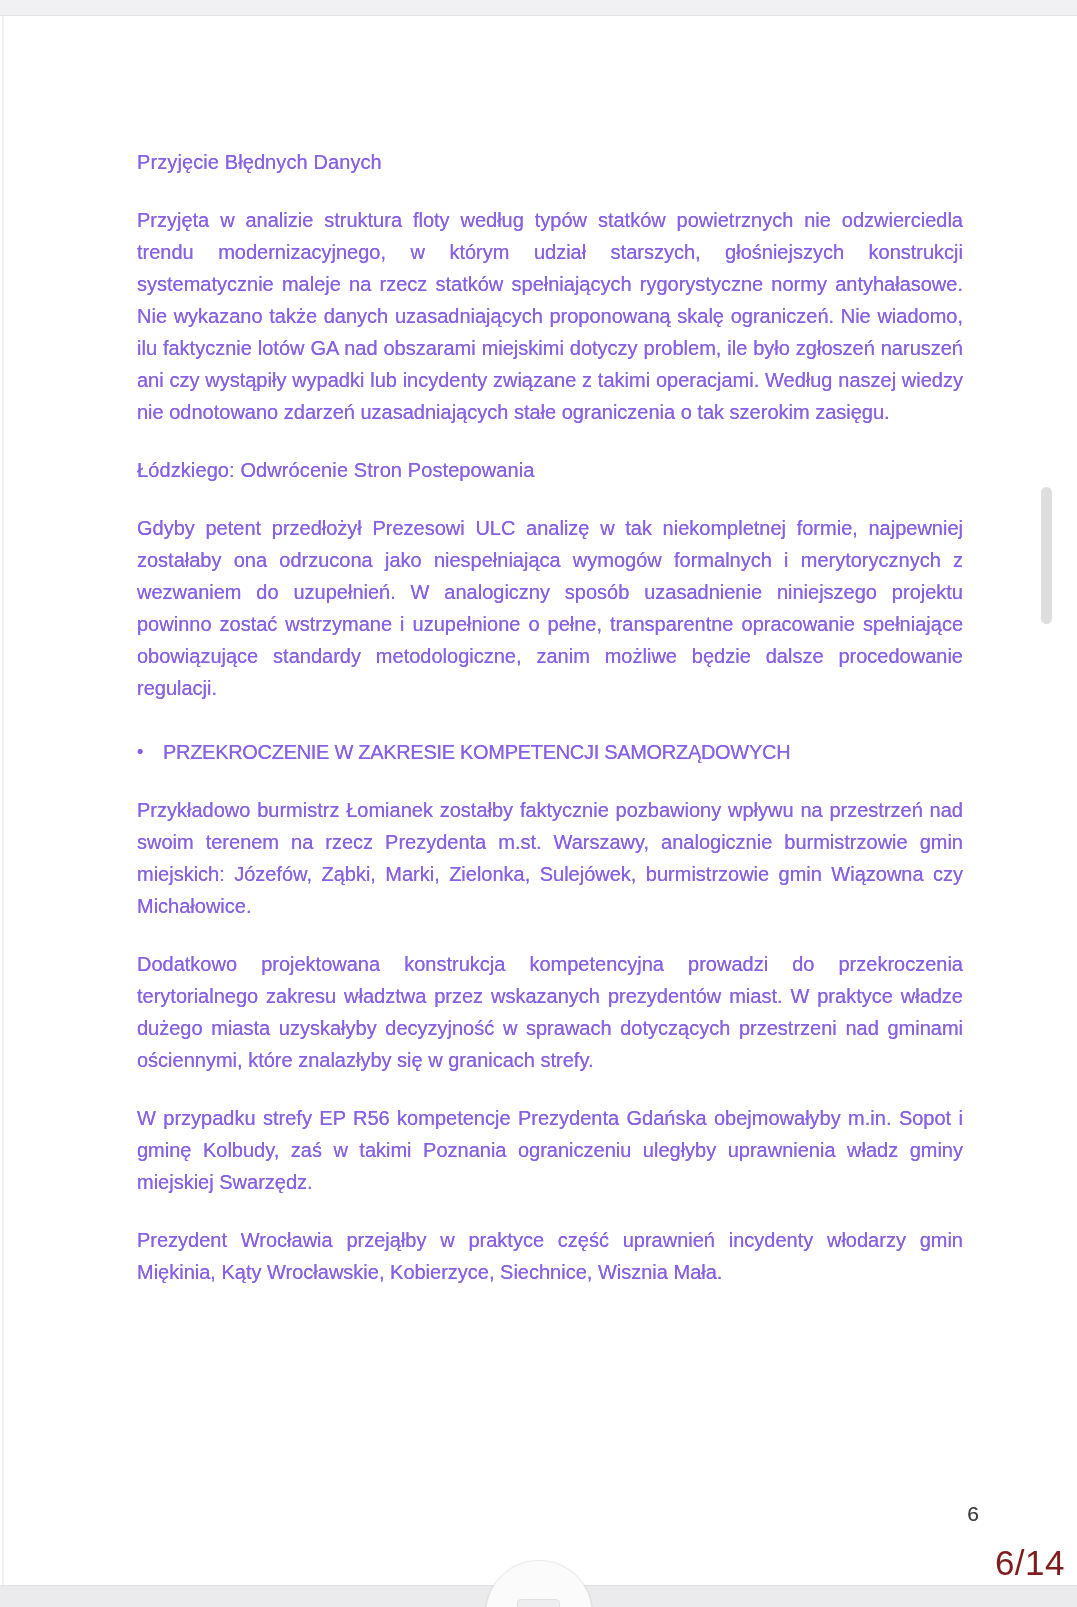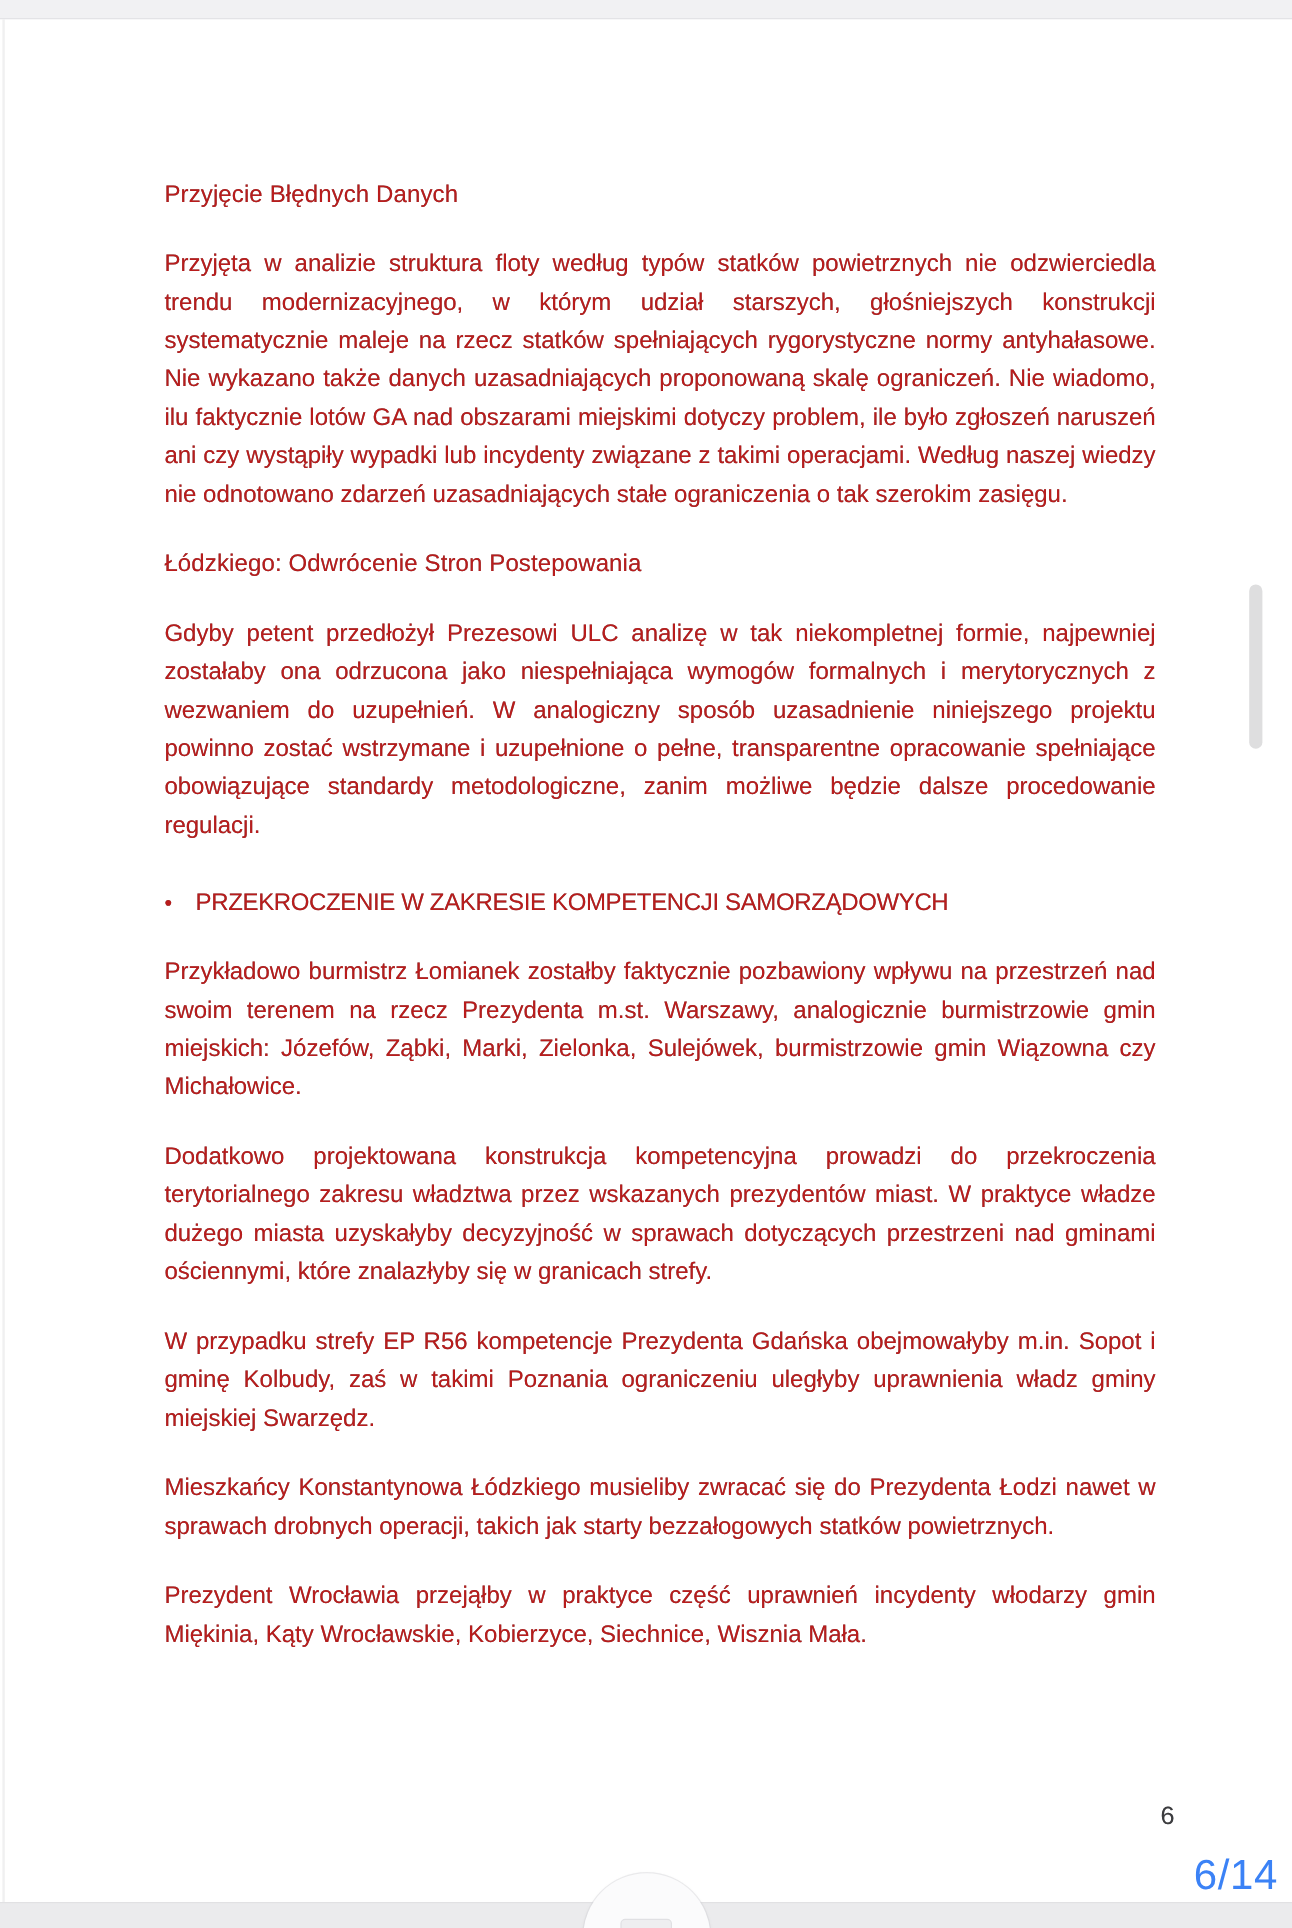--- a/index.html
+++ b/index.html
@@ -18,21 +18,21 @@
   }
   
   .page-edge{
     position:absolute;left:2px;top:16px;bottom:0;width:2px;
     background:#f0f0f1;
   }
 
   
   .doc{
     position:absolute;left:137px;top:146px;width:826px;
-    color:#b91c1c;
+    color:#8b5cf6;
     font-size:20px;line-height:32px;
     text-shadow:0 0 0.5px rgba(20,20,20,0.55);
   }
   .doc .block{margin:0 0 26px 0;}
   .doc .heading{
     text-align:left;
     letter-spacing:0.1px;
   }
   .doc .paragraph{
     text-align:justify;
@@ -52,21 +52,21 @@
   .page-number{
     position:absolute;left:958px;top:1502px;width:30px;
     font-size:21px;color:#3c3c3f;text-align:center;
     text-shadow:0 0 0.4px rgba(20,20,20,0.4);
   }
 
   
   .page-indicator{
     position:absolute;right:12px;top:1544px;
     font-size:35px;line-height:38px;
-    color:#3b82f6;
+    color:#7f1d1d;
     letter-spacing:0.5px;
   }
 
   
   .scrollbar-thumb{
     position:absolute;right:25px;top:487px;
     width:11px;height:137px;border-radius:6px;
     background:#dededf;
   }
 
@@ -100,21 +100,20 @@
     <div class="block paragraph">Przyjęta w analizie struktura floty według typów statków powietrznych nie odzwierciedla trendu modernizacyjnego, w którym udział starszych, głośniejszych konstrukcji systematycznie maleje na rzecz statków spełniających rygorystyczne normy antyhałasowe. Nie wykazano także danych uzasadniających proponowaną skalę ograniczeń. Nie wiadomo, ilu faktycznie lotów GA nad obszarami miejskimi dotyczy problem, ile było zgłoszeń naruszeń ani czy wystąpiły wypadki lub incydenty związane z takimi operacjami. Według naszej wiedzy nie odnotowano zdarzeń uzasadniających stałe ograniczenia o tak szerokim zasięgu.</div>
     <div class="block heading">Łódzkiego: Odwrócenie Stron Postepowania</div>
     <div class="block paragraph">Gdyby petent przedłożył Prezesowi ULC analizę w tak niekompletnej formie, najpewniej zostałaby ona odrzucona jako niespełniająca wymogów formalnych i merytorycznych z wezwaniem do uzupełnień. W analogiczny sposób uzasadnienie niniejszego projektu powinno zostać wstrzymane i uzupełnione o pełne, transparentne opracowanie spełniające obowiązujące standardy metodologiczne, zanim możliwe będzie dalsze procedowanie regulacji.</div>
     <div class="block bullet-item">
       <span class="bullet-glyph">•</span>
       <span>PRZEKROCZENIE W ZAKRESIE KOMPETENCJI SAMORZĄDOWYCH</span>
     </div>
     <div class="block paragraph">Przykładowo burmistrz Łomianek zostałby faktycznie pozbawiony wpływu na przestrzeń nad swoim terenem na rzecz Prezydenta m.st. Warszawy, analogicznie burmistrzowie gmin miejskich: Józefów, Ząbki, Marki, Zielonka, Sulejówek, burmistrzowie gmin Wiązowna czy Michałowice.</div>
     <div class="block paragraph">Dodatkowo projektowana konstrukcja kompetencyjna prowadzi do przekroczenia terytorialnego zakresu władztwa przez wskazanych prezydentów miast. W praktyce władze dużego miasta uzyskałyby decyzyjność w sprawach dotyczących przestrzeni nad gminami ościennymi, które znalazłyby się w granicach strefy.</div>
     <div class="block paragraph">W przypadku strefy EP R56 kompetencje Prezydenta Gdańska obejmowałyby m.in. Sopot i gminę Kolbudy, zaś w takimi Poznania ograniczeniu uległyby uprawnienia władz gminy miejskiej Swarzędz.</div>
-    <div class="block paragraph">Mieszkańcy Konstantynowa Łódzkiego musieliby zwracać się do Prezydenta Łodzi nawet w sprawach drobnych operacji, takich jak starty bezzałogowych statków powietrznych.</div>
     <div class="block paragraph">Prezydent Wrocławia przejąłby w praktyce część uprawnień incydenty włodarzy gmin Miękinia, Kąty Wrocławskie, Kobierzyce, Siechnice, Wisznia Mała.</div>
   </div>
 
 <div class="page-number">6</div>
 
 <div class="scrollbar-thumb"></div>
 
 <div class="page-indicator">6/14</div>
 
 <div class="bottom-bar"></div>

